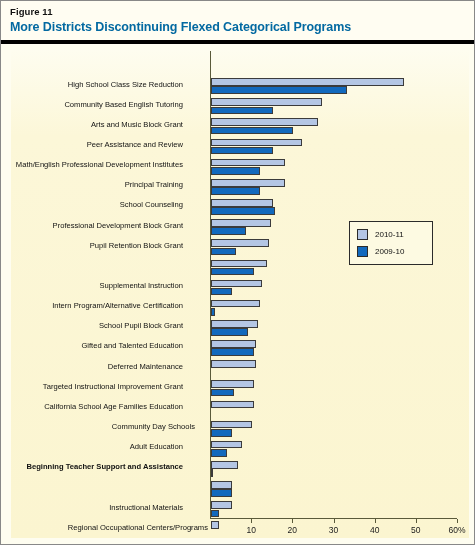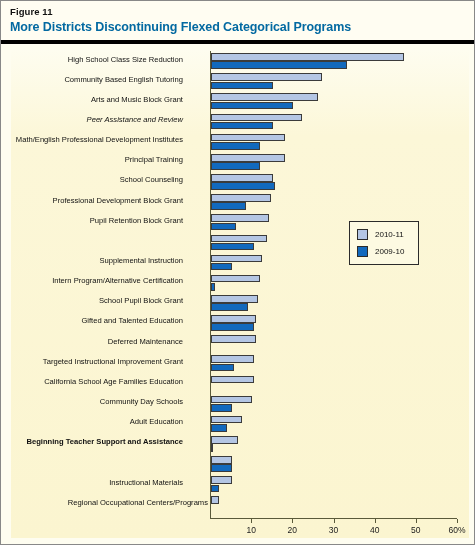--- a/index.html
+++ b/index.html
@@ -105,20 +105,21 @@
     width: 30px;
     margin-left: -15px;
   }
 
   
   .row {
     position: absolute;
     left: 0;
     width: 450px;
     height: 20.2px;
+    margin-top: 25px;
   }
   .cat-label {
     position: absolute;
     right: 268px;
     top: 3.5px;
     width: 200px;
     text-align: right;
     font-size: 7.6px;
     color: #111111;
     white-space: nowrap;
@@ -138,21 +139,21 @@
   .bar-dark {
     top: 10.4px;
     background: #1269bd;
   }
 
   
   #legend {
     position: absolute;
     left: 348px;
     top: 176px;
-    width: 70px;
+    width: 84px;
     height: 44px;
     background: #fdfae2;
     border: 1px solid #2b2b2b;
     box-sizing: border-box;
   }
   .legend-row {
     position: absolute;
     left: 7px;
     height: 12px;
   }
@@ -199,21 +200,21 @@
         <div class="row" style="top: 26.15px;">
           <div class="cat-label">Community Based English Tutoring</div>
           <div class="bar bar-light" style="width: 111.15px; background: rgb(180, 198, 228);"></div>
           <div class="bar bar-dark" style="width: 61.75px; background: rgb(18, 105, 189);"></div>
         </div>
         <div class="row" style="top: 46.3px;">
           <div class="cat-label">Arts and Music Block Grant</div>
           <div class="bar bar-light" style="width: 107.033px; background: rgb(180, 198, 228);"></div>
           <div class="bar bar-dark" style="width: 82.3333px; background: rgb(18, 105, 189);"></div>
         </div>
-        <div class="row" style="top: 66.45px; font-style: italic;">
+        <div class="row" style="top: 66.45px;">
           <div class="cat-label">Peer Assistance and Review</div>
           <div class="bar bar-light" style="width: 90.5667px; background: rgb(180, 198, 228);"></div>
           <div class="bar bar-dark" style="width: 61.75px; background: rgb(18, 105, 189);"></div>
         </div>
         <div class="row" style="top: 86.6px; text-decoration: underline;">
           <div class="cat-label">Math/English Professional Development Institutes</div>
           <div class="bar bar-light" style="width: 74.1px; background: rgb(180, 198, 228);"></div>
           <div class="bar bar-dark" style="width: 49.4px; background: rgb(18, 105, 189);"></div>
         </div>
         <div class="row" style="top: 106.75px;">
@@ -266,21 +267,21 @@
         </div>
         <div class="row" style="top: 308.25px;">
           <div class="cat-label">Targeted Instructional Improvement Grant</div>
           <div class="bar bar-light" style="width: 43.225px; background: rgb(180, 198, 228);"></div>
           <div class="bar bar-dark" style="width: 22.6417px; background: rgb(18, 105, 189);"></div>
         </div>
         <div class="row" style="top: 328.4px; text-decoration: underline;">
           <div class="cat-label">California School Age Families Education</div>
           <div class="bar bar-light" style="width: 43.225px; background: rgb(180, 198, 228);"></div>
         </div>
-        <div class="row" style="top: 348.55px;">
+        <div class="row" style="top: 348.55px; padding-left: 12px;">
           <div class="cat-label">Community Day Schools</div>
           <div class="bar bar-light" style="width: 41.1667px; background: rgb(180, 198, 228);"></div>
           <div class="bar bar-dark" style="width: 20.5833px; background: rgb(18, 105, 189);"></div>
         </div>
         <div class="row" style="top: 368.7px;">
           <div class="cat-label">Adult Education</div>
           <div class="bar bar-light" style="width: 30.875px; background: rgb(180, 198, 228);"></div>
           <div class="bar bar-dark" style="width: 16.4667px; background: rgb(18, 105, 189);"></div>
         </div>
         <div class="row" style="top: 388.85px; font-weight: bold;">

